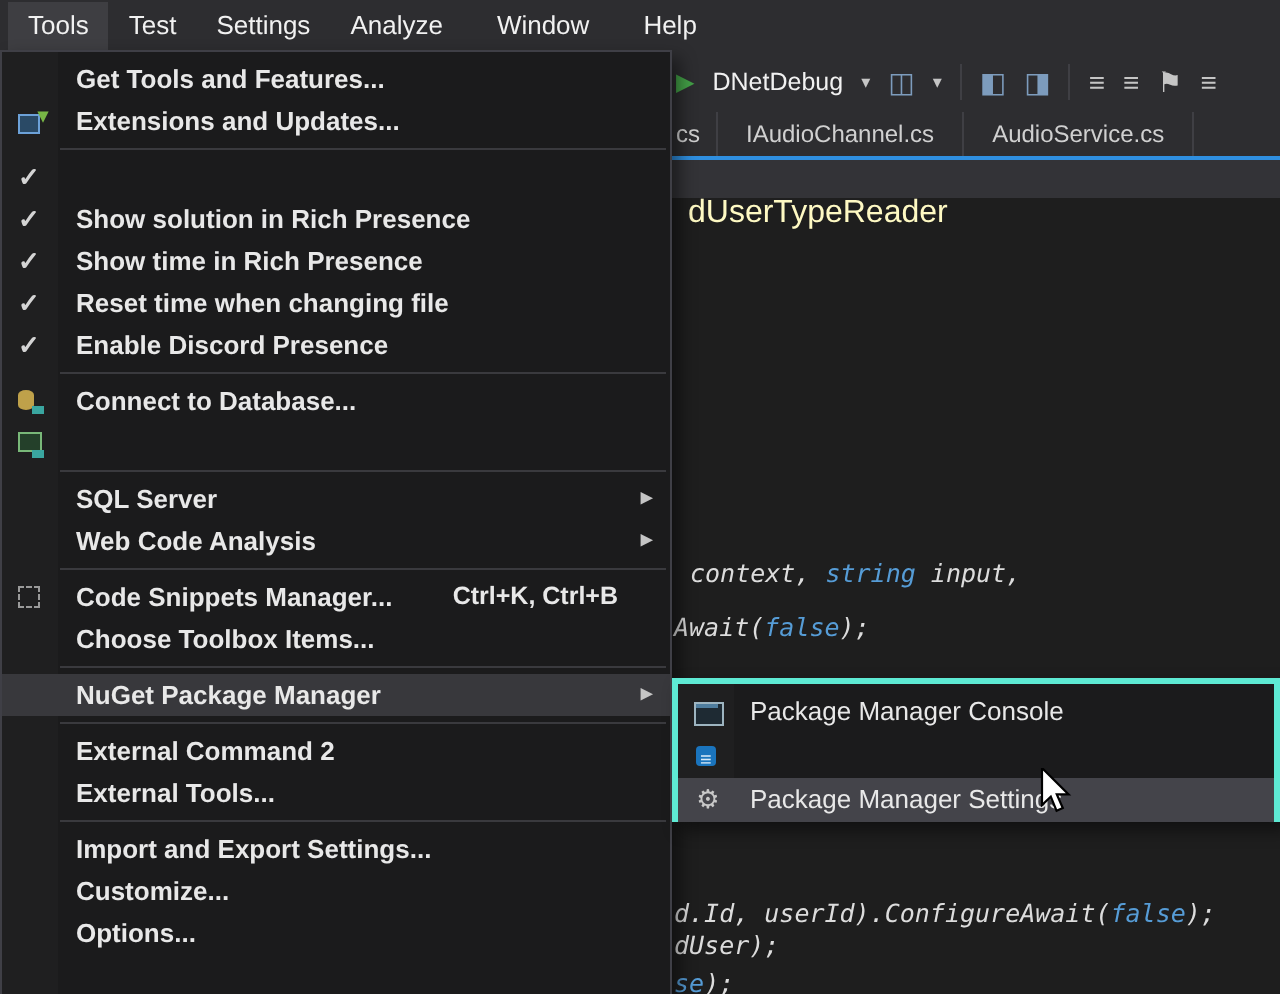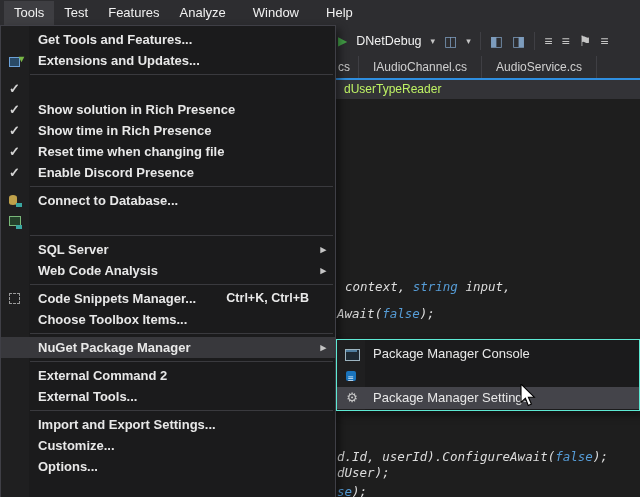--- a/index.html
+++ b/index.html
@@ -42,21 +42,21 @@
     border-right:1px solid #3f3f44; white-space:nowrap;
   }
   .tab.partial { padding:0 8px; }
   .tab-accent { position:absolute; top:78px; left:0; right:0; height:2px; background:#2f8fe0; z-index:1; }
 
   
   .navbar {
     position:absolute; top:80px; left:0; right:0; height:19px; background:#333337; z-index:1;
   }
   .navbar .nav-text {
-    position:absolute; left:344px; top:2px; font-size:12px; color:#bef264;
+    position:absolute; left:344px; top:18px; font-size:16px; color:#fef9c3;
   }
 
   
   .code {
     position:absolute; font-family:"DejaVu Sans Mono", monospace; font-size:12.5px;
     color:#dcdcdc; white-space:pre; z-index:1;font-style:italic;
   }
   .kw { color:#569cd6; }
 
   
@@ -84,21 +84,21 @@
   .ic-ext::after { content:"▾"; position:absolute; right:-1px; top:-4px; font-size:10px; color:#78b746; }
   .ic-db::before { content:""; position:absolute; left:2px; top:3px; width:8px; height:10px; background:#bfa14a; border-radius:4px / 2.5px; }
   .ic-db::after { content:""; position:absolute; right:1px; bottom:1px; width:6px; height:4px; background:#3aa6a0; }
   .ic-srv::before { content:""; position:absolute; left:2px; top:3px; width:10px; height:8px; border:1px solid #79b879; background:#24402a; }
   .ic-srv::after { content:""; position:absolute; right:1px; bottom:0; width:6px; height:4px; background:#3aa6a0; }
   .ic-snip::before { content:""; position:absolute; left:2px; top:3px; width:9px; height:9px; border:1px dashed #9a9a9a; }
 
   
   .submenu {
     position:absolute; left:336px; top:339px; width:304px; height:72px;
-    background:#1b1b1c; border:1px solid #5eead4; box-shadow:4px 4px 8px rgba(0,0,0,.45);
+    background:#1b1b1c; border:3px solid #5eead4; box-shadow:4px 4px 8px rgba(0,0,0,.45);
     z-index:6; padding-top:3px;
   }
   .submenu::before {
     content:""; position:absolute; left:0; top:0; bottom:0; width:28px; background:#1f1f20;
   }
   .smi {
     position:relative; height:22px; line-height:22px; padding-left:36px;
     font-size:13px; color:#e8e8e8; z-index:1; cursor:default; white-space:nowrap;
   }
   .smi.hl { background:#44444a; }
@@ -111,21 +111,21 @@
 
   
   .cursor { position:absolute; left:520px; top:384px; z-index:10; }
 </style>
 </head>
 <body>
 
 <div class="topbar">
   <div class="menu-root open">Tools</div>
   <div class="menu-root">Test</div>
-  <div class="menu-root">Features</div>
+  <div class="menu-root">Settings</div>
   <div class="menu-root">Analyze</div>
   <div class="menu-root gap">Window</div>
   <div class="menu-root gap">Help</div>
 </div>
 
 <div class="toolbar">
   <span class="tb-play">▶</span>
   <span class="tb-run">DNetDebug</span>
   <span class="tb-caret">▾</span>
   <span class="tb-ic">◫</span>

